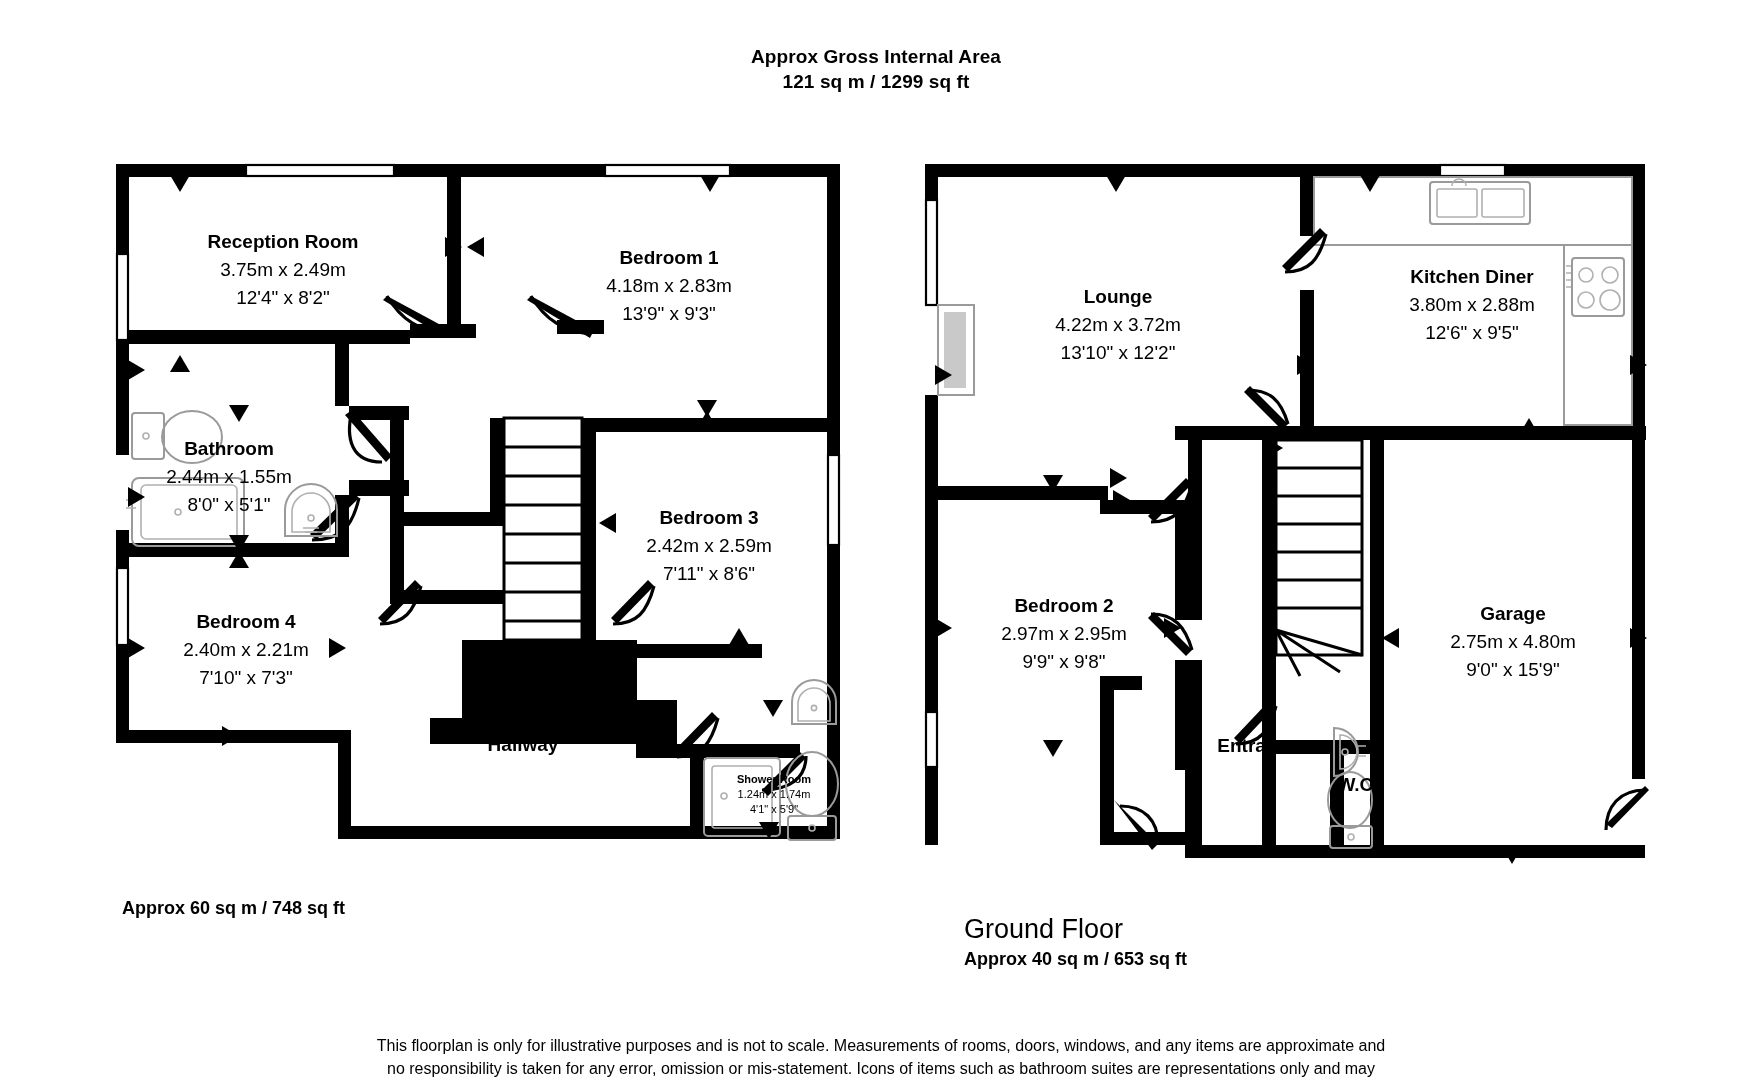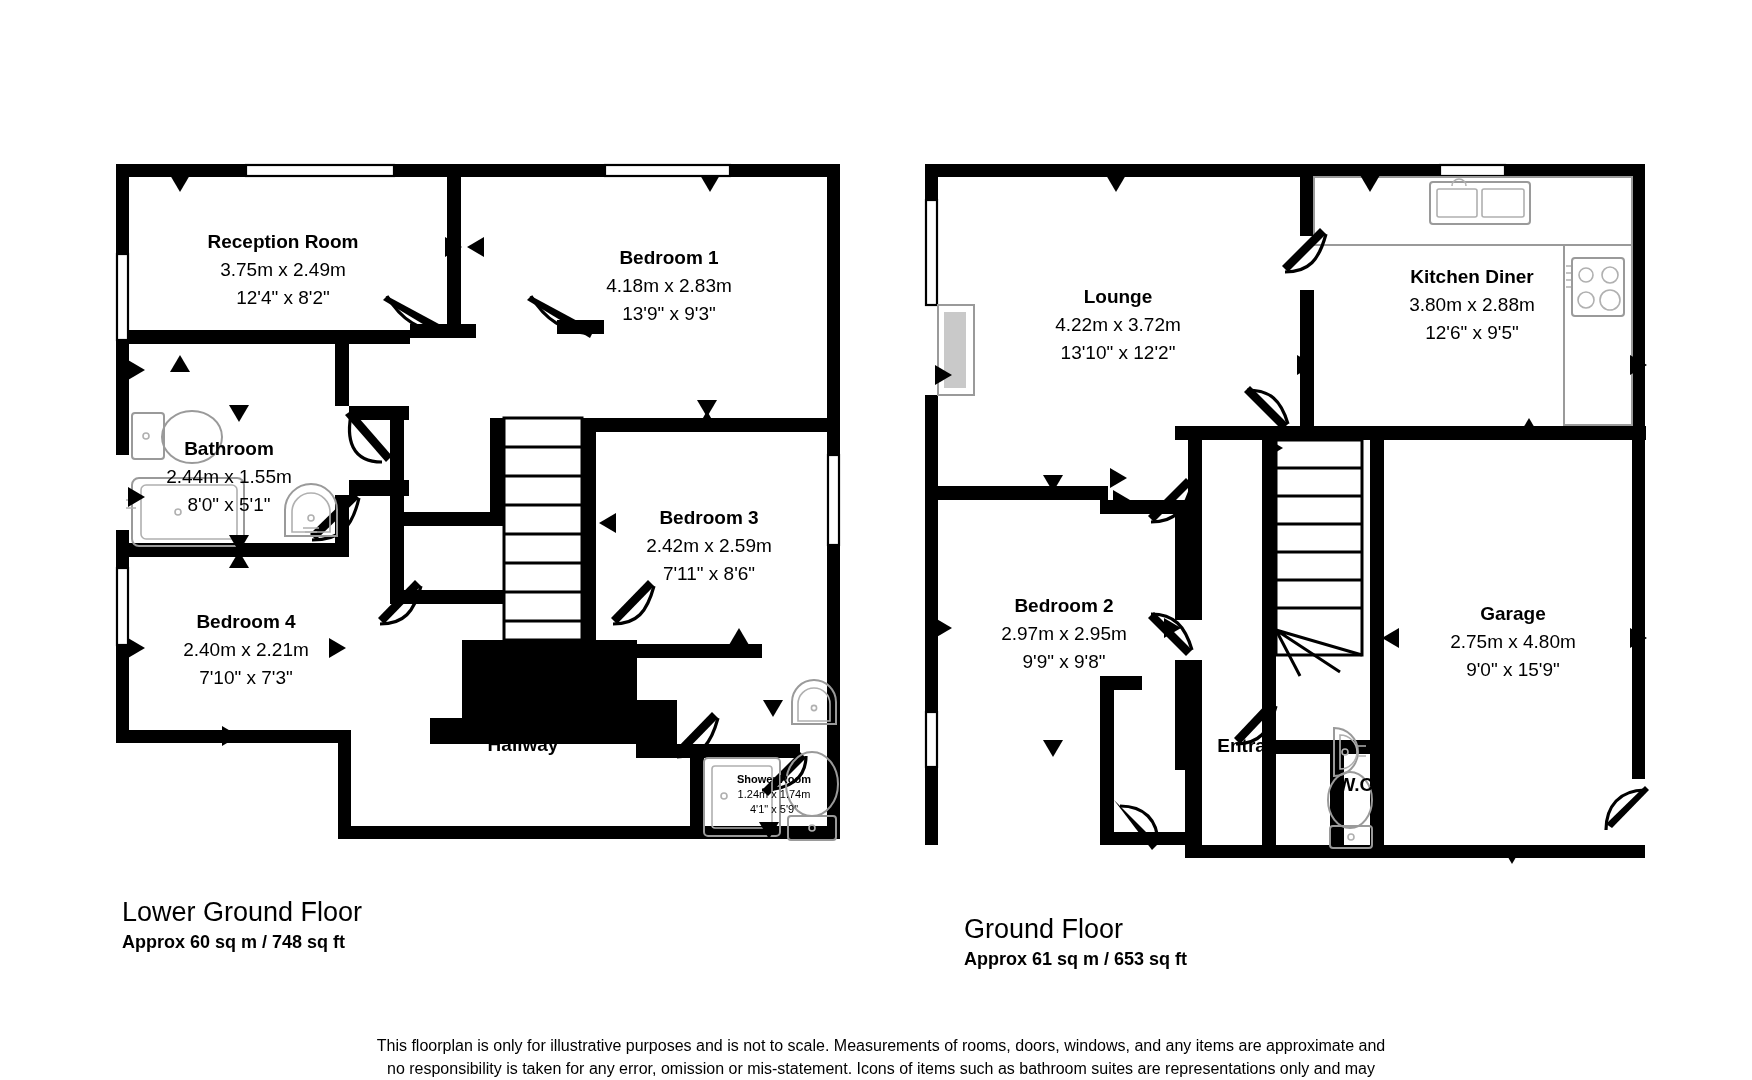--- a/index.html
+++ b/index.html
@@ -84,20 +84,24 @@
   .rmdim  { font-size: 19px; font-weight: normal; }
   .rmname-sm { font-size: 11px; font-weight: bold; }
   .rmdim-sm  { font-size: 11px; font-weight: normal; }
   .rmname-md { font-size: 19px; font-weight: bold; }
 </style>
 </head>
 <body>
 
 <div id="page">
 
+  <div class="hdr">
+    <div>Approx Gross Internal Area</div>
+    <div>121 sq m / 1299 sq ft</div>
+  </div>
 
   <svg id="plan-svg" width="1752" height="1080" viewBox="0 0 1752 1080">
 
     <g>
 
       <g class="wall">
 
         <rect x="116" y="164" width="130" height="13"></rect>
 
         <rect x="394" y="164" width="53" height="13"></rect>
@@ -439,24 +443,23 @@
         <text class="rmtext rmdim" x="1513" y="648">2.75m x 4.80m</text>
         <text class="rmtext rmdim" x="1513" y="676">9'0" x 15'9"</text>
 
         <text class="rmtext rmname-md" x="1258" y="752">Entrance</text>
         <text class="rmtext rmname-md" x="1358" y="791">W.C.</text>
       </g>
     </g>
   </svg>
 
   <div class="floor-label" id="label-lower">
-    <div class="fl-title">Lower Ground Floor</div>
     <div class="fl-area">Approx 60 sq m / 748 sq ft</div>
   </div>
 
   <div class="floor-label" id="label-ground">
     <div class="fl-title">Ground Floor</div>
-    <div class="fl-area">Approx 61 sq m / 653 sq ft</div>
+    <div class="fl-area">Approx 40 sq m / 653 sq ft</div>
   </div>
 
   <div class="disclaimer">This floorplan is only for illustrative purposes and is not to scale. Measurements of rooms, doors, windows, and any items are approximate and no responsibility is taken for any error, omission or mis-statement. Icons of items such as bathroom suites are representations only and may not look like the real items. Made with Made Snappy 360.</div>
 
 </div>
 
 </body></html>

